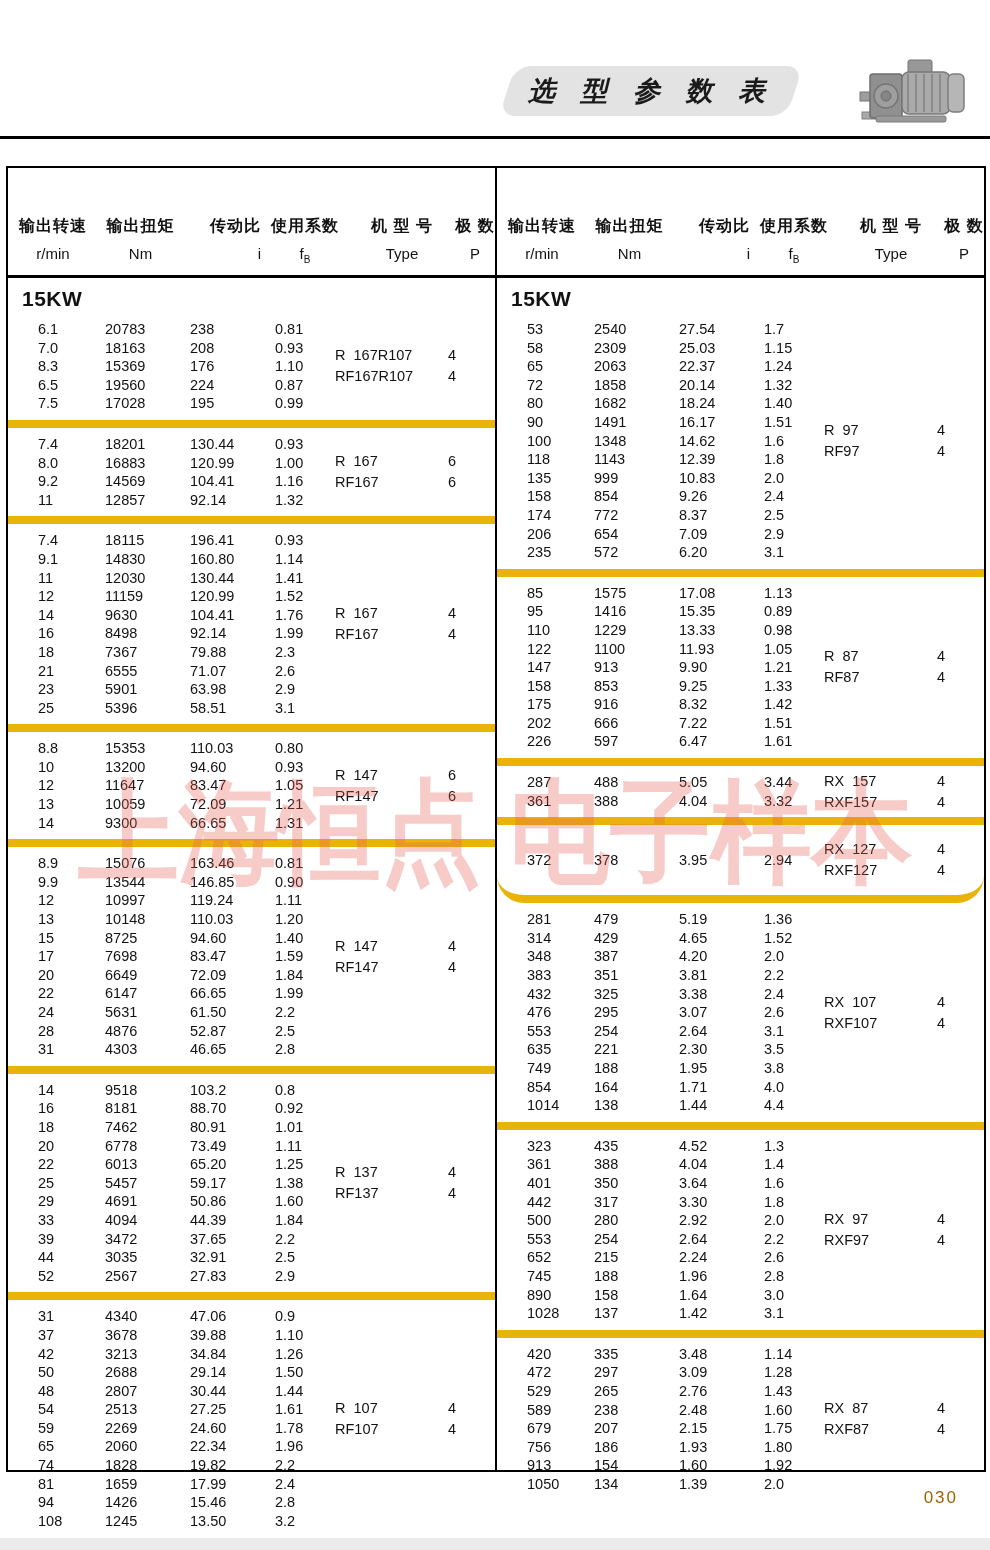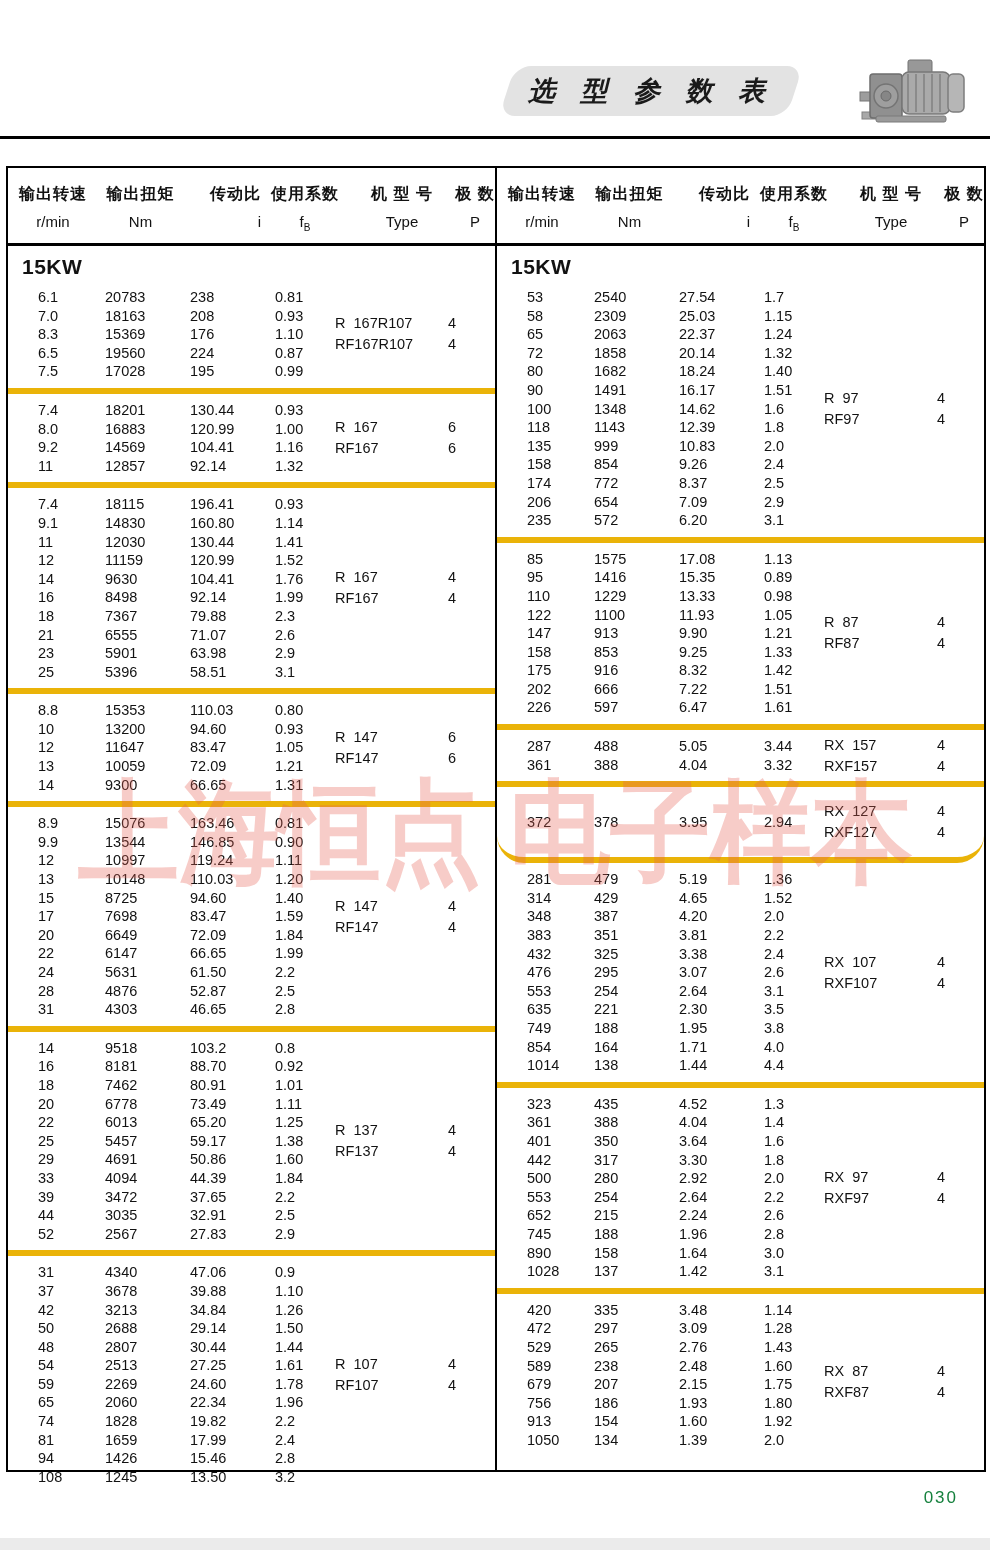--- a/index.html
+++ b/index.html
@@ -19,45 +19,45 @@
              color:rgba(229,96,84,0.32);letter-spacing:0px;white-space:nowrap;z-index:5;
              transform:scaleX(0.9);transform-origin:left center;pointer-events:none;
              font-family:"Liberation Sans",sans-serif;}
 
   
   .seltable{position:absolute;left:6px;top:166px;width:976px;height:1302px;border:2px solid #000;
             display:flex;background:transparent;z-index:2;}
   .half{width:50%;display:flex;flex-direction:column;}
   .half.lefthalf{border-right:2px solid #000;}
 
-  .thead{border-bottom:3px solid #000;padding:16px 0 10px 0;}
+  .thead{border-bottom:3px solid #000;padding:16px 0 10px 0;margin-top:32px;}
   .hrow{display:flex;}
   .hc{display:inline-block;text-align:center;}
   .cn .hc{font-size:16px;font-weight:bold;letter-spacing:1px;}
   .unit .hc{font-size:15px;margin-top:8px;font-weight:normal;}
   .w1{width:90px;} .w2{width:85px;} .w3{width:78px;text-align:right;} .w4{width:88px;} .w5{width:106px;} .w6{width:40px;}
   .unit sub{font-size:10px;}
 
   .power{font-size:21px;font-weight:bold;padding:9px 0 2px 14px;letter-spacing:0.5px;}
 
   .groups{flex:1;display:flex;flex-direction:column;}
-  .group{position:relative;border-bottom:6px solid #eab308;padding:7px 0;}
+  .group{position:relative;border-bottom:8px solid #eab308;padding:7px 0;}
   .group:last-child{border-bottom:none;flex:1;}
   .group.single{min-height:56px;display:flex;flex-direction:column;justify-content:center;border-radius:27px;}
   .row{display:flex;height:18.6px;line-height:18.6px;font-size:14.5px;}
   .c1{margin-left:30px;width:67px;}
   .c2{width:85px;}
   .c3{width:85px;}
   .c4{width:60px;}
   .typeblock{position:absolute;left:327px;top:50%;transform:translateY(-50%);}
   .typerow{display:flex;height:21px;line-height:21px;font-size:14.5px;}
   .model{width:113px;white-space:pre;}
   .pcell{width:22px;}
 
-  .pagenum{position:absolute;right:32px;top:1488px;font-size:17px;letter-spacing:2px;color:#15803d;}
+  .pagenum{position:absolute;right:32px;top:1488px;font-size:17px;letter-spacing:2px;color:#a16207;}
   .bottom-bar{position:absolute;left:0;bottom:0;width:990px;height:12px;background:#ebebeb;}
 </style>
 </head>
 <body>
 
 <div class="page">
 
   <div class="watermark">上海恒点 电子样本</div>
 
   <div class="banner">

